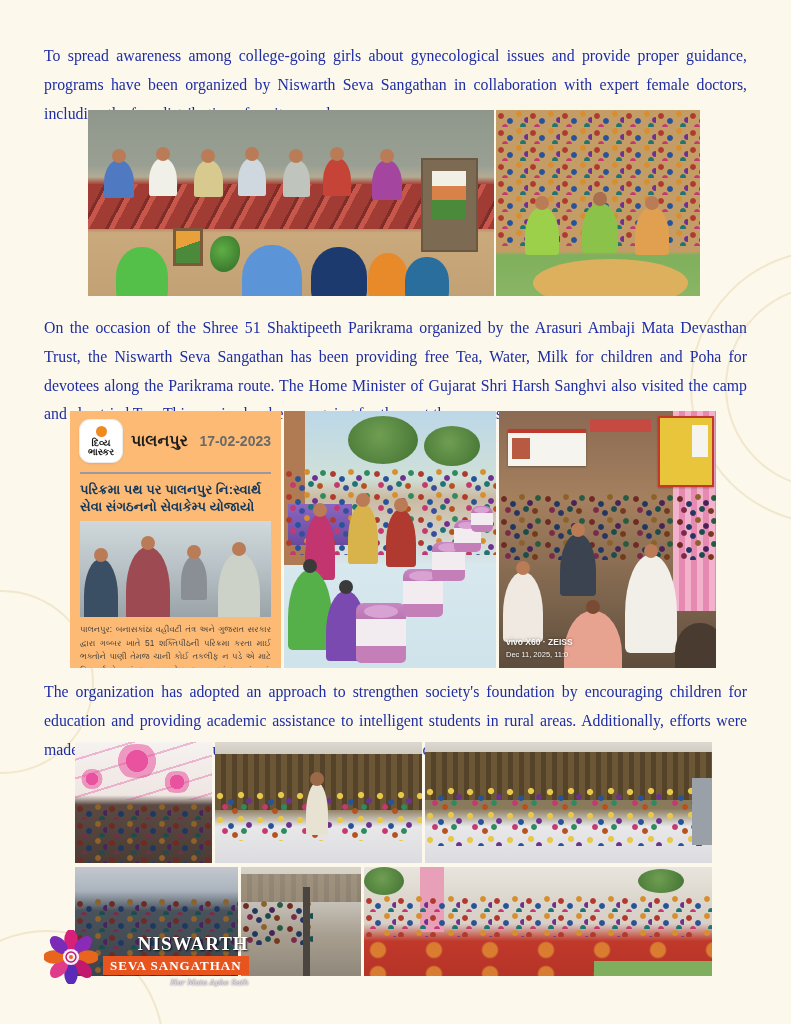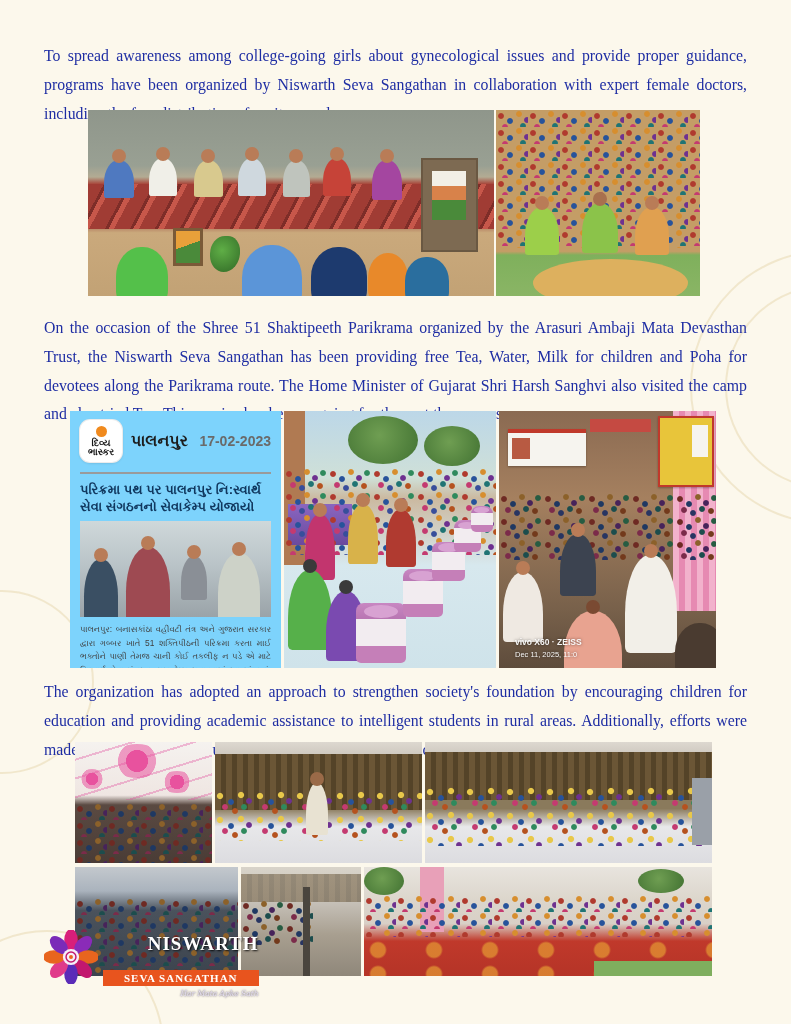--- a/index.html
+++ b/index.html
@@ -48,21 +48,21 @@
        background:repeating-linear-gradient(118deg,#a03c34 0 14px,#7e2d28 14px 17px,#c7574a 17px 22px);}
   .frame{position:absolute;background:linear-gradient(160deg,#e8a03a 0 45%,#4a8a3a 45% 100%);
        border:3px solid #7a5a38;}
   .plantblob{position:absolute;border-radius:50% 40% 55% 45%;
        background:radial-gradient(circle at 40% 40%,#5fae46,#3c7a2e 75%);}
   .podium{position:absolute;background:#7d6a52;border:2px solid #6a5842;}
   .podium::after{content:'';position:absolute;left:18%;top:12%;width:64%;height:55%;
        background:linear-gradient(180deg,#f2efe6 0 30%,#d8824a 30% 60%,#4a8a3a 60% 100%);}
   .blob{position:absolute;border-radius:48% 48% 30% 30%;}
   
-  .news{position:relative;background:#7dd3fc;box-sizing:border-box;padding:9px 10px 6px;overflow:hidden;}
+  .news{position:relative;background:#fdba74;box-sizing:border-box;padding:9px 10px 6px;overflow:hidden;}
   .news-head{display:flex;align-items:center;gap:9px;}
   .brand{width:42px;height:42px;border-radius:10px;background:#fff;
        box-shadow:0 0 0 1px #ececec,0 1px 3px rgba(0,0,0,.18);
        display:flex;flex-direction:column;align-items:center;justify-content:center;line-height:1;}
   .brand .dot{width:11px;height:11px;border-radius:50%;background:#f08a1e;margin-bottom:1px;}
   .brand .bl{font-size:9.5px;font-weight:bold;color:#151515;}
   .city{font-size:16px;font-weight:bold;color:#1c1c1c;}
   .ndate{font-size:14px;font-weight:bold;color:#6a6a6a;margin-left:auto;}
   .nrule{height:2px;background:#9a9a9a;margin:10px 0 7px;}
   .nheadline{font-size:13.2px;font-weight:bold;color:#10375e;line-height:1.3;}
@@ -79,21 +79,21 @@
   .cooler::before{content:'';position:absolute;top:4%;left:16%;width:68%;height:22%;
        border-radius:50%;background:#d8a2d2;}
   .c2c{background:linear-gradient(180deg,#8a6a52 0%,#a5805f 34%,#77604a 78%,#5e4c3c 100%);}
   .curtain{position:absolute;top:0;right:0;width:20%;height:78%;
        background:repeating-linear-gradient(90deg,#f2b2cc 0 6px,#e68ab2 6px 12px);}
   .banner-w{position:absolute;background:#f6f4ef;border-top:4px solid #c0392b;box-shadow:0 1px 2px rgba(0,0,0,.3);}
   .banner-w::after{content:'';position:absolute;left:6%;top:14%;width:22%;height:64%;background:#b85a42;}
   .banner-y{position:absolute;background:#e8c53a;border:2px solid #c0392b;box-shadow:0 1px 2px rgba(0,0,0,.3);}
   .banner-y::after{content:'';position:absolute;right:8%;top:10%;width:30%;height:48%;background:#f6f4ef;}
   .redstrip{position:absolute;background:#c54a42;}
-  .wm{position:absolute;left:16px;bottom:7px;color:rgba(255,255,255,.95);line-height:1.55;
+  .wm{position:absolute;left:7px;bottom:7px;color:rgba(255,255,255,.95);line-height:1.55;
       text-shadow:0 0 3px rgba(0,0,0,.55);}
   .wm .w1{font-size:8.5px;font-weight:bold;display:block;}
   .wm .w2{font-size:7.5px;display:block;}
   
   .c3rows{position:absolute;display:flex;flex-direction:column;gap:4px;}
   .c3row{display:flex;gap:3px;}
   .c3a{background:linear-gradient(180deg,#f5f2ef 0%,#efe6e2 44%,#5a4a42 52%,#4a3c36 100%);}
   .chand{position:absolute;border-radius:50%;
        background:radial-gradient(circle,#e8529e 0 35%,rgba(232,82,158,.55) 36% 60%,transparent 62%);}
   .streamers{position:absolute;left:0;right:0;top:0;height:48%;
@@ -108,22 +108,22 @@
   .carpetdots{position:absolute;left:0;right:0;bottom:0;height:33%;
        background-image:radial-gradient(circle at 14px 10px,rgba(224,142,50,.8) 7px,transparent 9px);
        background-size:56px 24px;}
   .greenmat{position:absolute;right:0;bottom:0;height:14%;width:34%;background:#7fae5e;}
   .pinkpillar{position:absolute;top:0;height:60%;width:7%;left:16%;background:#e8a0b8;}
   
   .logo{position:absolute;display:flex;align-items:flex-start;gap:5px;}
   .ltxt{display:flex;flex-direction:column;align-items:flex-end;margin-top:4px;}
   .lname{font-family:"Liberation Serif",serif;font-size:19px;font-weight:bold;letter-spacing:1px;
        color:#ffffff;text-shadow:1px 1px 2px rgba(0,0,0,.85);line-height:1;}
-  .lsub{font-family:"Liberation Serif",serif;font-size:11px;font-weight:bold;letter-spacing:1px;color:#fff;
-       background:#e8541e;padding:2px 21px 1px;margin-top:17px;line-height:1.2;}
+  .lsub{font-family:"Liberation Serif",serif;font-size:13px;font-weight:bold;letter-spacing:1px;color:#fff;
+       background:#e8541e;padding:2px 7px 1px;margin-top:3px;line-height:1.2;}
   .ltag{font-family:"DejaVu Serif","Liberation Serif",serif;font-style:italic;font-size:7.5px;
        color:#e8e2f2;text-shadow:0 0 2px rgba(20,10,40,.9);margin-top:3px;}
 </style>
 </head>
 <body>
 
 <div style="position:absolute;inset:0;">
 
   <div class="arc" style="width:270px;height:270px;left:690px;top:250px;"></div>
   <div class="arc" style="width:200px;height:200px;left:725px;top:285px;"></div>

